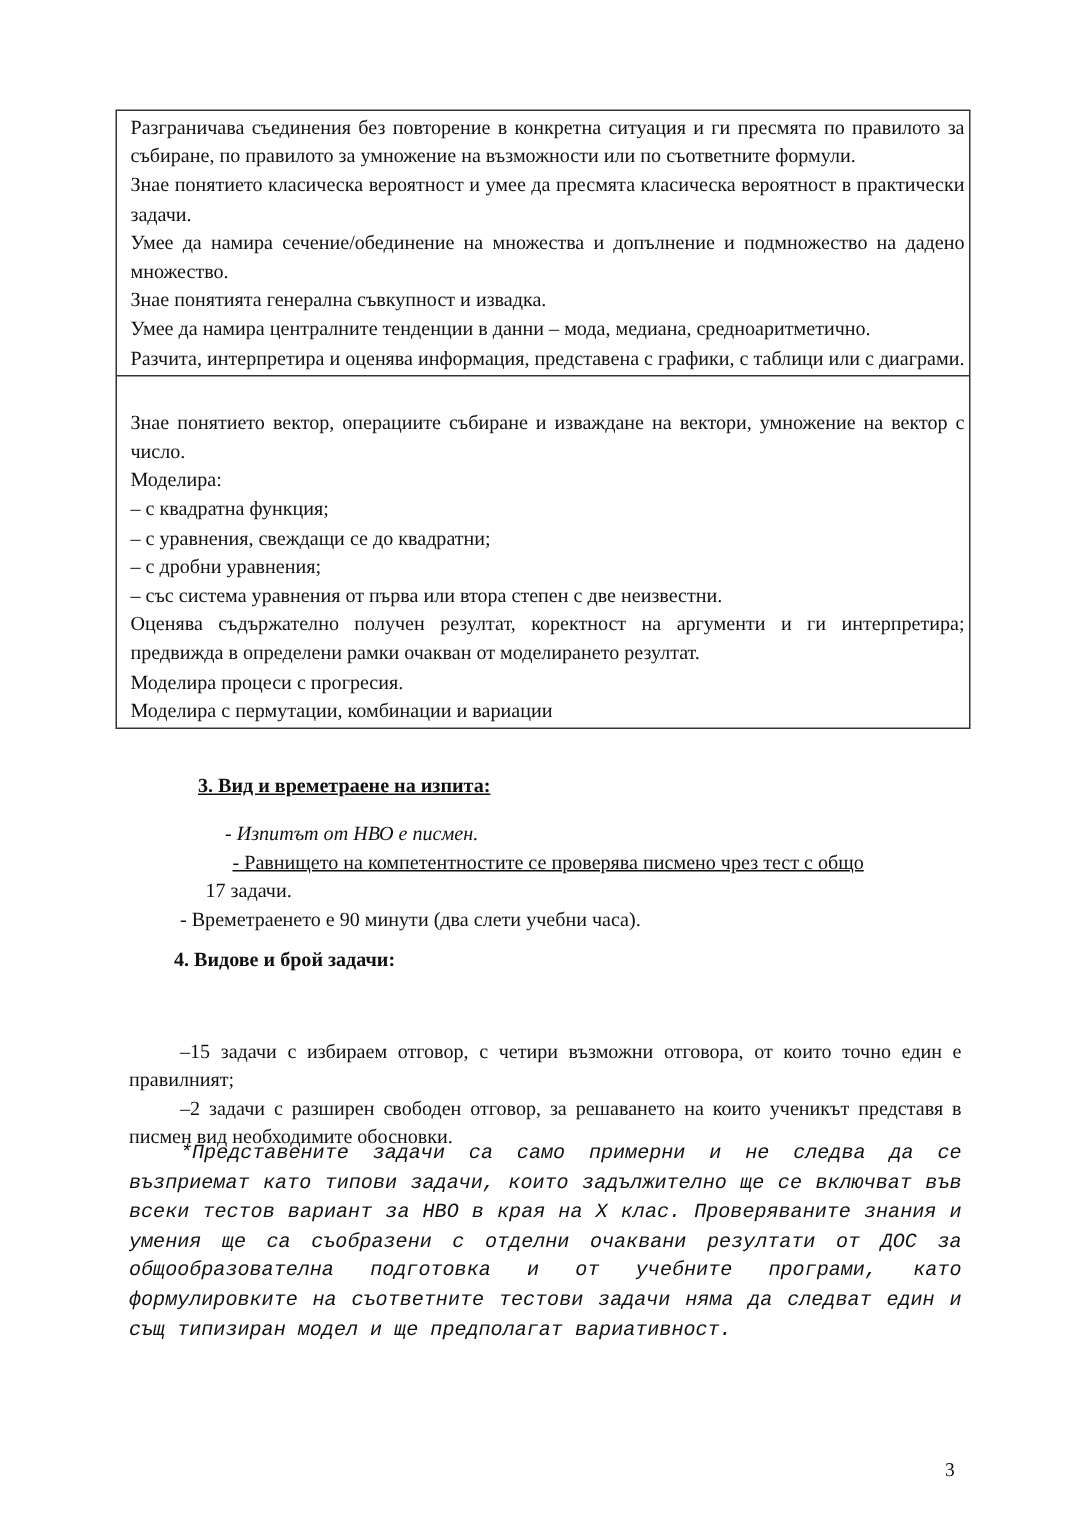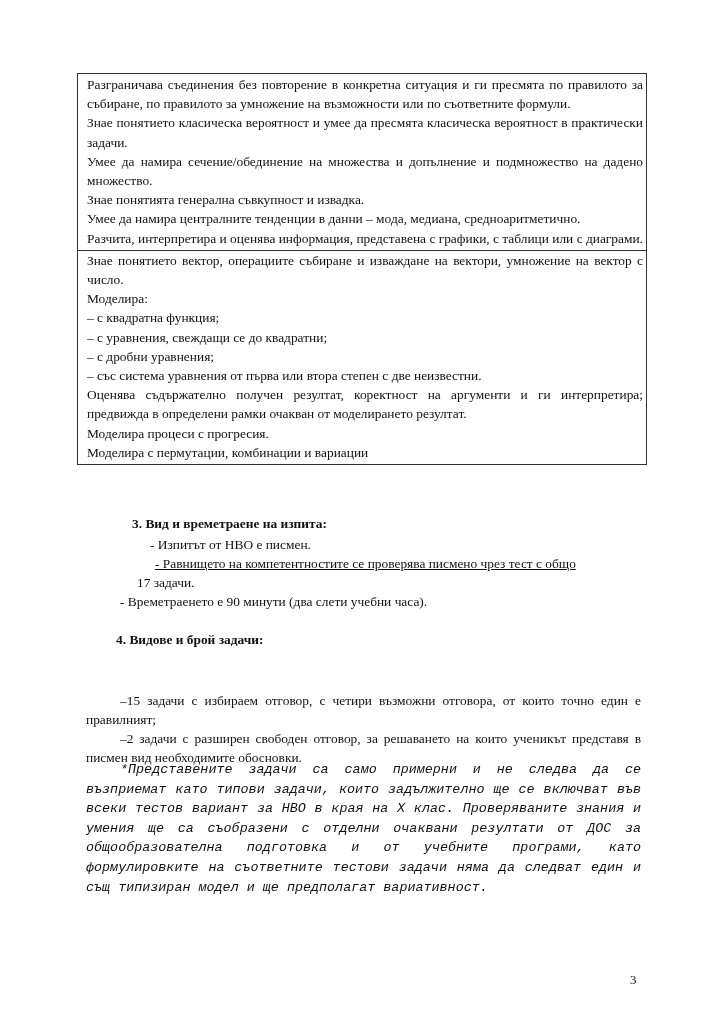--- a/index.html
+++ b/index.html
@@ -5,21 +5,21 @@
   html, body { margin: 0; padding: 0; background: #ffffff; }
   body {
     width: 724px; height: 1024px; position: relative; overflow: hidden;
     font-family: "Liberation Serif", serif; color: #111; font-size: 13.4px;
   }
   .tbl {
     position: absolute; left: 77px; top: 73px; width: 570px;
     border: 1px solid #333; box-sizing: border-box;
   }
   .cell { padding: 1px 3px 2px 9px; line-height: 19.2px; text-align: justify; }
-  .cell + .cell { border-top: 1px solid #333; padding-top: 0; }
+  .cell + .cell { border-top: 1px solid #333; padding-top: 21px; }
   .cell p { margin: 0; }
   .sec {
     position: absolute; left: 0; width: 724px;
   }
   .h { font-weight: bold; margin: 0; line-height: 20px; }
   .line { margin: 0; line-height: 19px; }
   .just { text-align: justify; }
   .note {
     position: absolute; left: 86px; top: 760px; width: 555px;
     font-style: italic; line-height: 19.6px; text-align: justify; font-size: 13.4px; font-family: Liberation Mono, monospace;
@@ -46,22 +46,22 @@
     <p>– с уравнения, свеждащи се до квадратни;</p>
     <p>– с дробни уравнения;</p>
     <p>– със система уравнения от първа или втора степен с две неизвестни.</p>
     <p>Оценява съдържателно получен резултат, коректност на аргументи и ги интерпретира; предвижда в определени рамки очакван от моделирането резултат.</p>
     <p>Моделира процеси с прогресия.</p>
     <p>Моделира с пермутации, комбинации и вариации</p>
   </div>
 </div>
 
 <div class="sec" style="top:514px;">
-  <p class="h" style="margin-left:132px;">3.  Вид и времетраене на изпита:</p>
-  <p class="line" style="margin-left:150px; margin-top:1px;">-     Изпитът от НВО е писмен.</p>
+  <p class="h" style="margin-left:132px;text-decoration:underline;">3.  Вид и времетраене на изпита:</p>
+  <p class="line" style="margin-left:150px; margin-top:12px;font-style:italic;">-     Изпитът от НВО е писмен.</p>
   <p class="line" style="margin-left:155px;text-decoration:underline;">-   Равнището на компетентностите се проверява писмено чрез тест с общо</p>
   <p class="line" style="margin-left:137px;">17 задачи.</p>
   <p class="line" style="margin-left:120px;">-   Времетраенето е 90 минути (два слети учебни часа).</p>
 </div>
 
 <div class="sec" style="top:630px;">
   <p class="h" style="margin-left:116px;">4. Видове и брой задачи:</p>
   <div style="margin:18px 0 0 86px; width:555px;">
     <p class="line just" style="text-indent:34px;margin-top:41px;">–15 задачи с избираем отговор, с четири възможни отговора, от които точно един е правилният;</p>
     <p class="line just" style="text-indent:34px;">–2 задачи с разширен свободен отговор, за решаването на които ученикът представя в писмен вид необходимите обосновки.</p>

